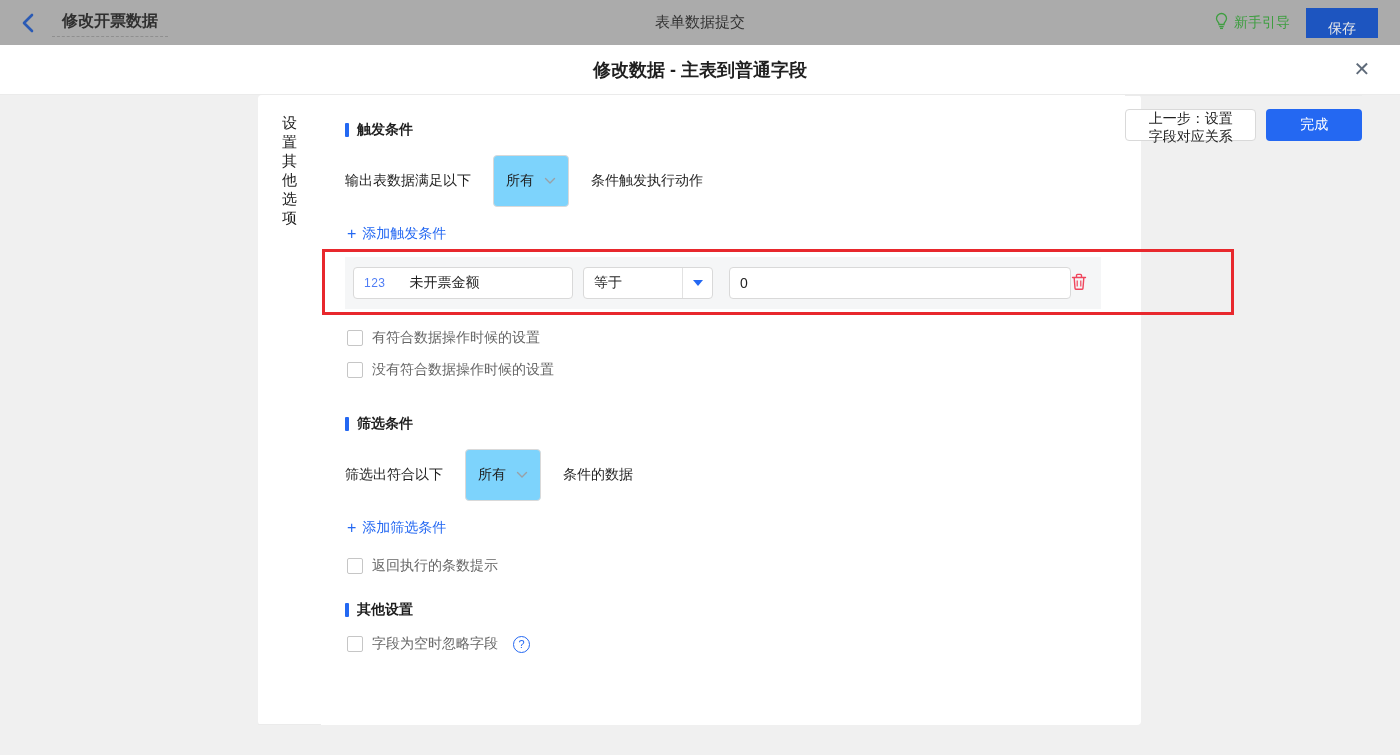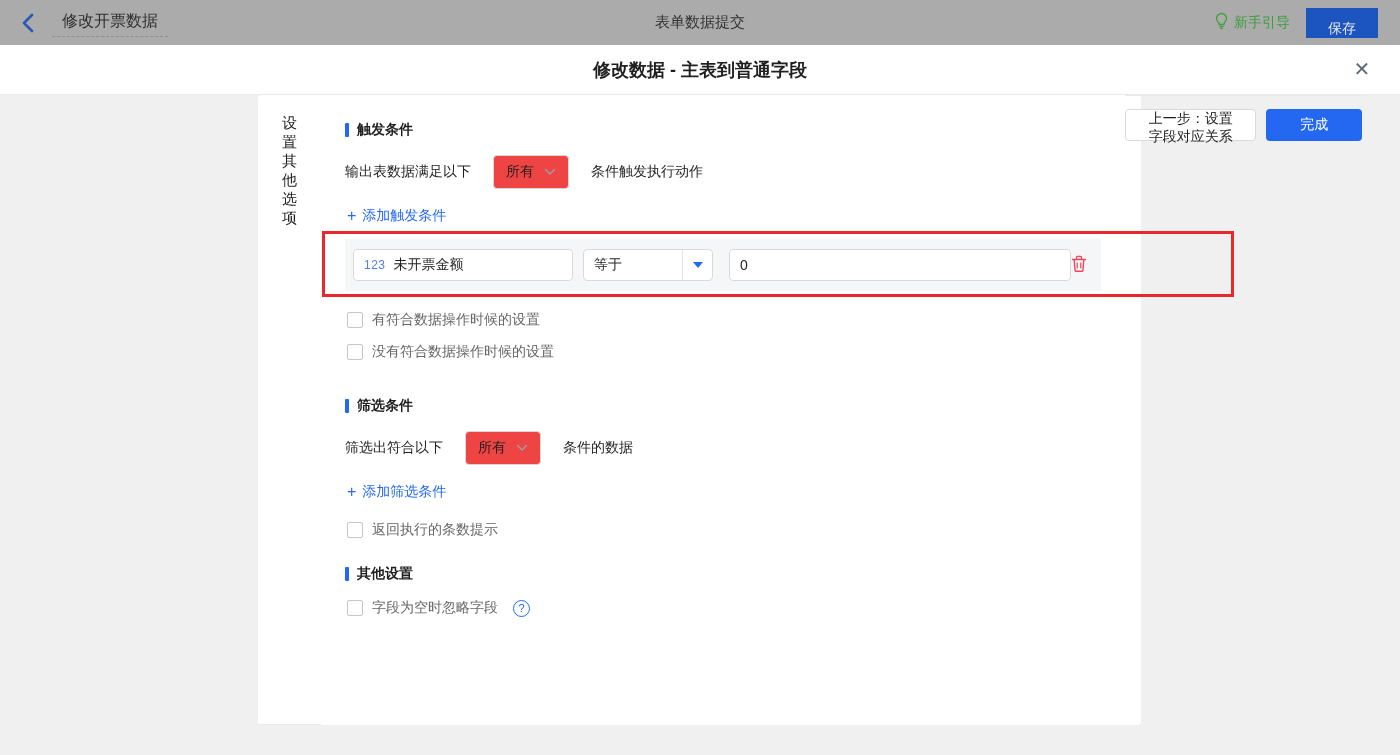--- a/index.html
+++ b/index.html
@@ -2,21 +2,21 @@
 <html><head>
 <meta charset="utf-8">
 <style>
   * { margin:0; padding:0; box-sizing:border-box; }
   html,body { width:1400px; height:755px; overflow:hidden;
     font-family:"Liberation Sans","DejaVu Sans",sans-serif; font-size:14px; color:#1f1f1f; }
 
   
   .topbar { height:45px; background:#ababab; display:flex; align-items:center;
     padding:0 22px; position:relative; }
-  .topbar-left { display:flex; align-items:center; gap:18px; }
+  .topbar-left { display:flex; align-items:center; gap:18px;font-weight:bold; }
   .back-btn { display:flex; align-items:center; cursor:pointer; }
   .back-btn svg { display:block; }
   .flow-title { font-size:16px; color:#2f2f2f; padding:3px 10px 4px;
     border-bottom:1px dashed #8f8f8f; }
   .topbar-center { position:absolute; left:0; right:0; text-align:center;
     font-size:15px; color:#333; pointer-events:none; }
   .topbar-right { margin-left:auto; display:flex; align-items:center; gap:16px; z-index:1; }
   .guide { display:flex; align-items:center; gap:5px; color:#3e9e40; cursor:pointer; }
   .save-btn { background:#1d55c0; color:#e8e8e8; border:none; border-radius:0;
     height:30px; padding:12px 22px; font-size:14px; cursor:pointer; }
@@ -35,37 +35,37 @@
   .card-header { padding:19px 24px 14px; font-size:15px; color:#1f1f1f;
     border-bottom:1px solid #ebebeb; }
   .card-body { flex:1; padding:26px 24px 0; }
 
   .section-title { display:flex; align-items:center; font-weight:bold; font-size:14px;
     color:#1f1f1f; margin-bottom:16px; }
   .section-bar { width:4px; height:14px; background:#2468f2; margin-right:8px;
     border-radius:1px; }
 
   .sentence { display:flex; align-items:center; gap:22px; margin-bottom:14px; }
-  .match-select { display:inline-flex; align-items:center; gap:10px; height:34px;
-    padding:12px 12px; border:1px solid #d9d9d9; border-radius:4px; background:#ef4444;
+  .match-select { display:inline-flex; align-items:center; gap:10px; height:52px;
+    padding:12px 12px; border:1px solid #d9d9d9; border-radius:4px; background:#7dd3fc;
     cursor:pointer; }
   .match-select svg { display:block; }
 
   .add-link { display:inline-flex; align-items:center; gap:6px; color:#2468f2;
     cursor:pointer; margin:4px 0 0 2px; }
   .plus { font-size:16px; line-height:1; }
 
   
   .annotation-box { position:relative; z-index:5; margin:6px -133px 8px -23px;
     border:3px solid #e8282d; padding:5px 130px 3px 20px; }
 
   .cond-row { height:52px; background:#f5f6f7; display:flex; align-items:center;
     padding:0 8px; }
   .cond-field { width:220px; height:32px; background:#fff; border:1px solid #d9d9d9;
-    border-radius:4px; display:flex; align-items:center; padding:0 10px; gap:8px;
+    border-radius:4px; display:flex; align-items:center; padding:0 10px; gap:24px;
     cursor:pointer; }
   .field-tag { color:#4f7df5; font-size:12px; letter-spacing:.5px; }
   .cond-op { width:130px; height:32px; background:#fff; border:1px solid #d9d9d9;
     border-radius:4px; display:flex; align-items:center; margin-left:10px;
     cursor:pointer; overflow:hidden; }
   .cond-op-label { flex:1; padding:0 10px; }
   .cond-op-caret { width:30px; align-self:stretch; border-left:1px solid #e2e2e2;
     display:flex; align-items:center; justify-content:center; }
   .tri-down { width:0; height:0; border-left:5px solid transparent;
     border-right:5px solid transparent; border-top:6px solid #2468f2; }

